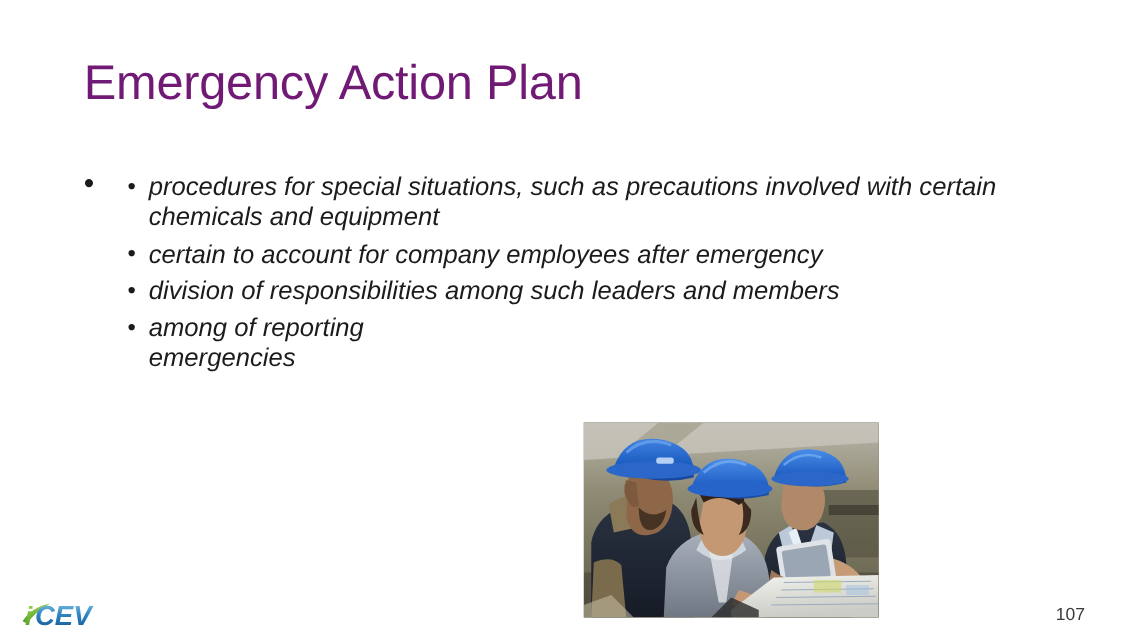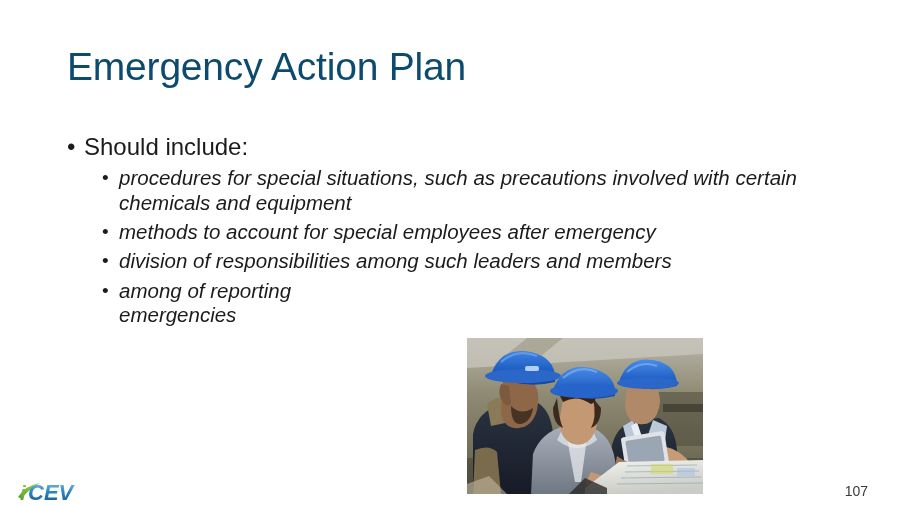--- a/index.html
+++ b/index.html
@@ -19,21 +19,21 @@
   }
 
   
   .slide-title {
     position: absolute;
     left: 67px;
     top: 46px;
     font-size: 39px;
     line-height: 1.08;
     font-weight: 400;
-    color: #0c4a6e;
+    color: #701a75;
     letter-spacing: -0.2px;
     white-space: nowrap;
   }
 
   
   .body-block {
     position: absolute;
     left: 66px;
     top: 133px;
     width: 770px;
@@ -121,33 +121,32 @@
 <body>
 
 <div class="slide">
 
   <div class="slide-title">Emergency Action Plan</div>
 
   <div class="body-block">
 
     <div class="bullet-l1">
       <span class="dot">•</span>
-      <span>Should include:</span>
     </div>
 
     <div class="sub-list">
 
       <div class="bullet-l2">
         <span class="dot">•</span>
         <span class="txt">procedures for special situations, such as precautions involved with certain chemicals and equipment</span>
       </div>
 
       <div class="bullet-l2">
         <span class="dot">•</span>
-        <span class="txt">methods to account for special employees after emergency</span>
+        <span class="txt">certain to account for company employees after emergency</span>
       </div>
 
       <div class="bullet-l2">
         <span class="dot">•</span>
         <span class="txt">division of responsibilities among such leaders and members</span>
       </div>
 
       <div class="bullet-l2" style="max-width:250px;">
         <span class="dot">•</span>
         <span class="txt">among of reporting emergencies</span>

